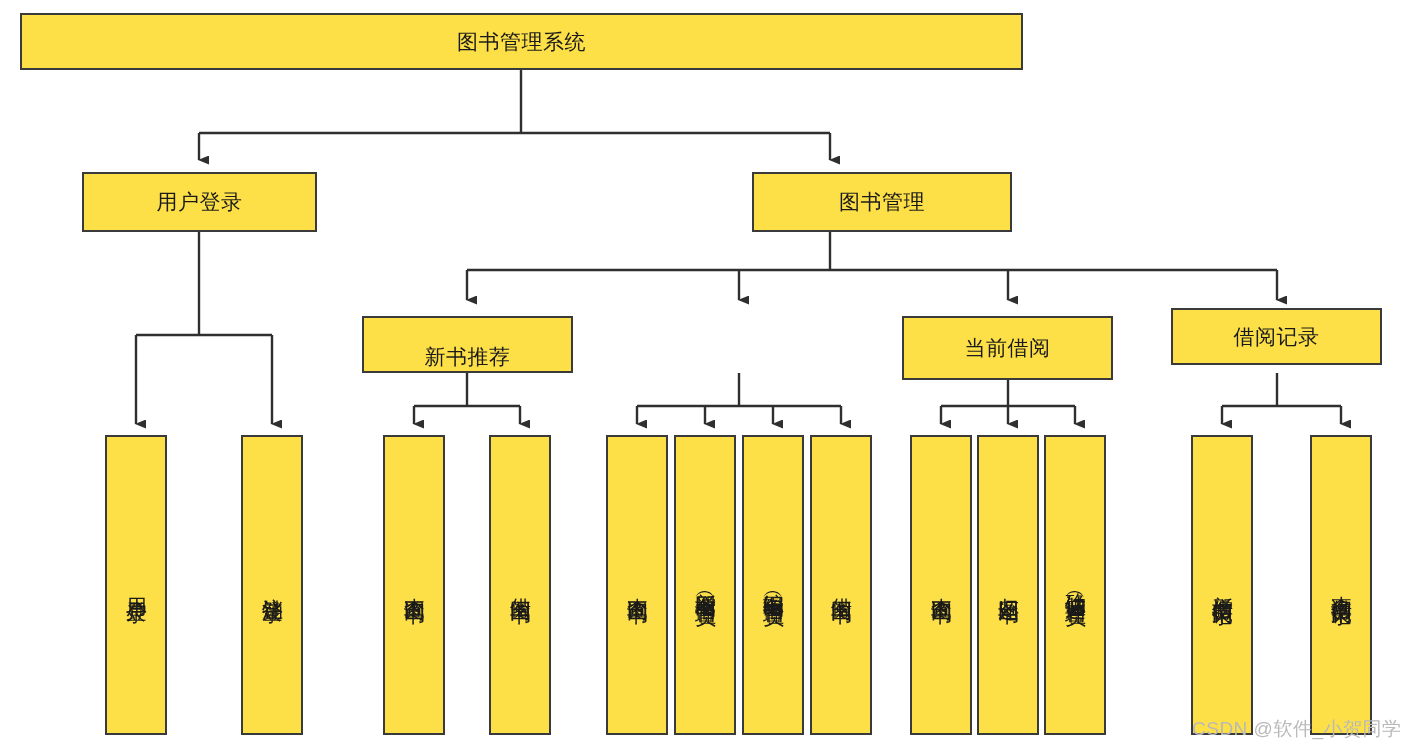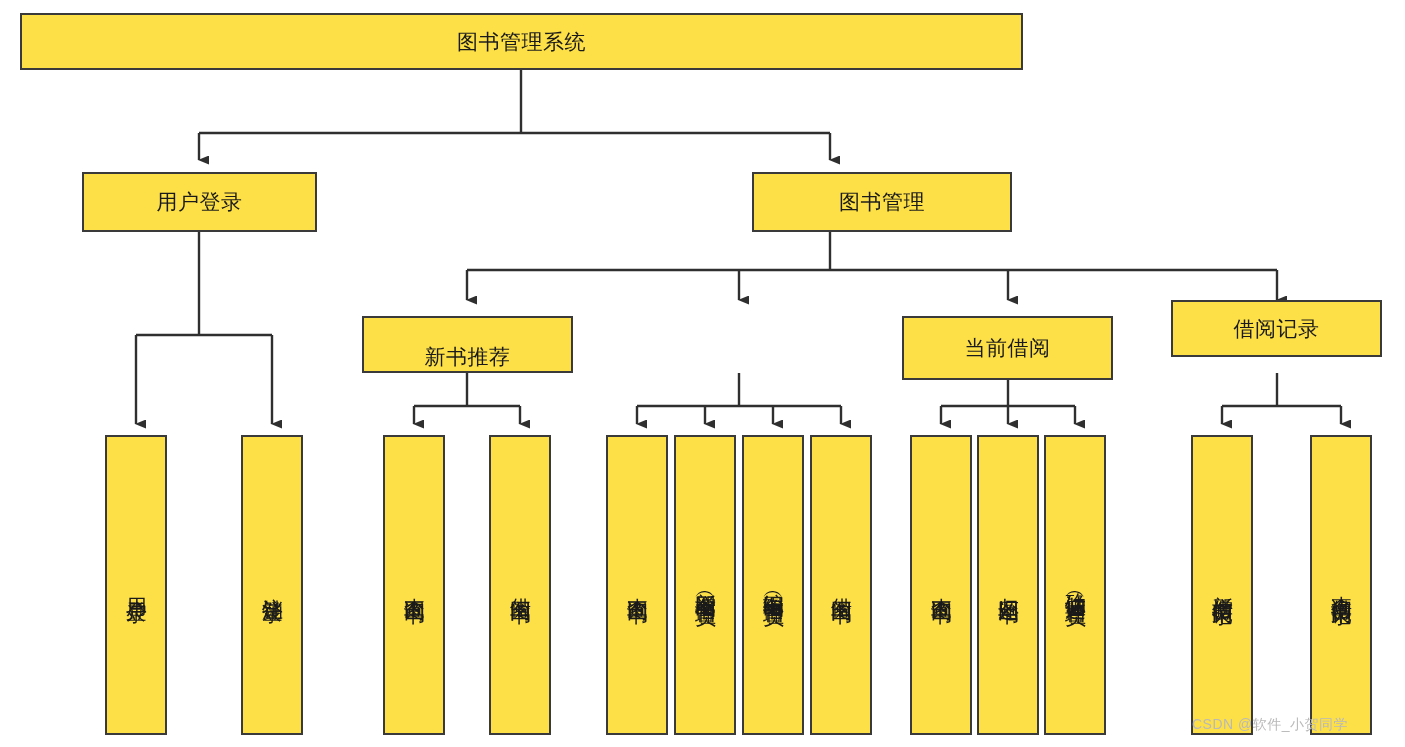--- a/index.html
+++ b/index.html
@@ -49,21 +49,21 @@
     white-space: normal;
   }
   .node.vert .vlabel {
     writing-mode: vertical-rl;
     text-orientation: upright;
     display: block;
     text-align: center;
   }
   .watermark {
     position: absolute;
-    font-size: 14px;
+    font-size: 19px;
     color: #b9b9b9;
     white-space: nowrap;
     letter-spacing: 0.5px;
   }
 </style>
 </head>
 <body>
 
 <div id="canvas">
 
@@ -127,21 +127,21 @@
   <div class="node horiz" style="left:712px; top:172px; width:260px; height:60px;margin-left:40px;">
     <span>图书管理</span>
   </div>
 
   <div class="node horiz" style="left:362px; top:316px; width:211px; height:57px;align-items:flex-end;">
     <span>新书推荐</span>
   </div>
   <div class="node horiz" style="left:902px; top:316px; width:211px; height:64px;">
     <span>当前借阅</span>
   </div>
-  <div class="node horiz" style="left:1171px; top:300px; width:211px; height:57px;">
+  <div class="node horiz" style="left:1171px; top:308px; width:211px; height:57px;">
     <span>借阅记录</span>
   </div>
 
   <div class="node vert" style="left:105px; top:435px; width:62px; height:300px;">
     <span class="vlabel">用户登录</span>
   </div>
   <div class="node vert" style="left:241px; top:435px; width:62px; height:300px;">
     <span class="vlabel">注销登录</span>
   </div>
 

